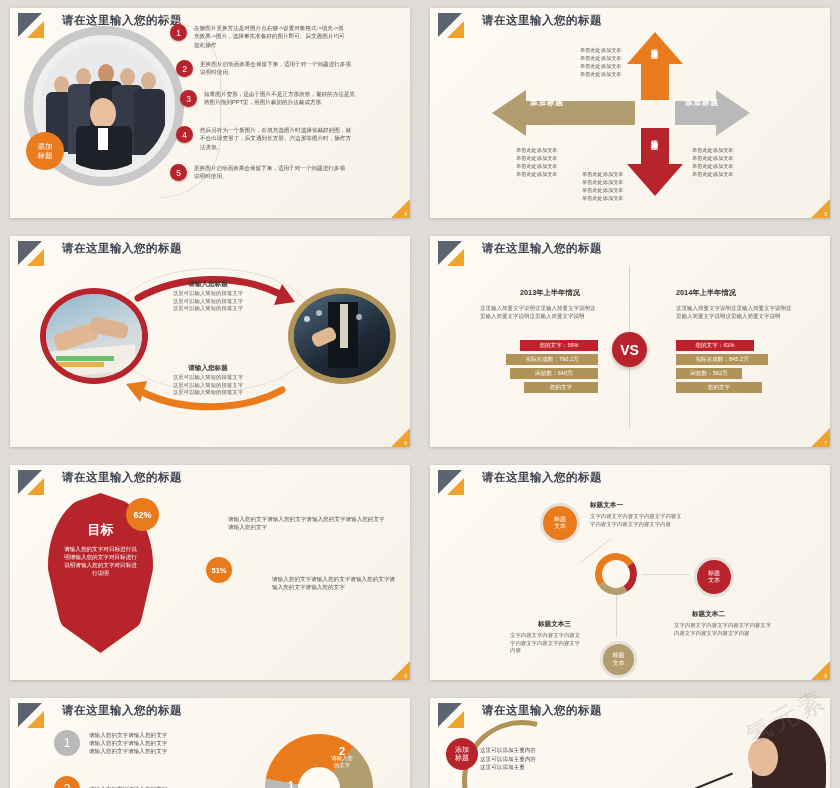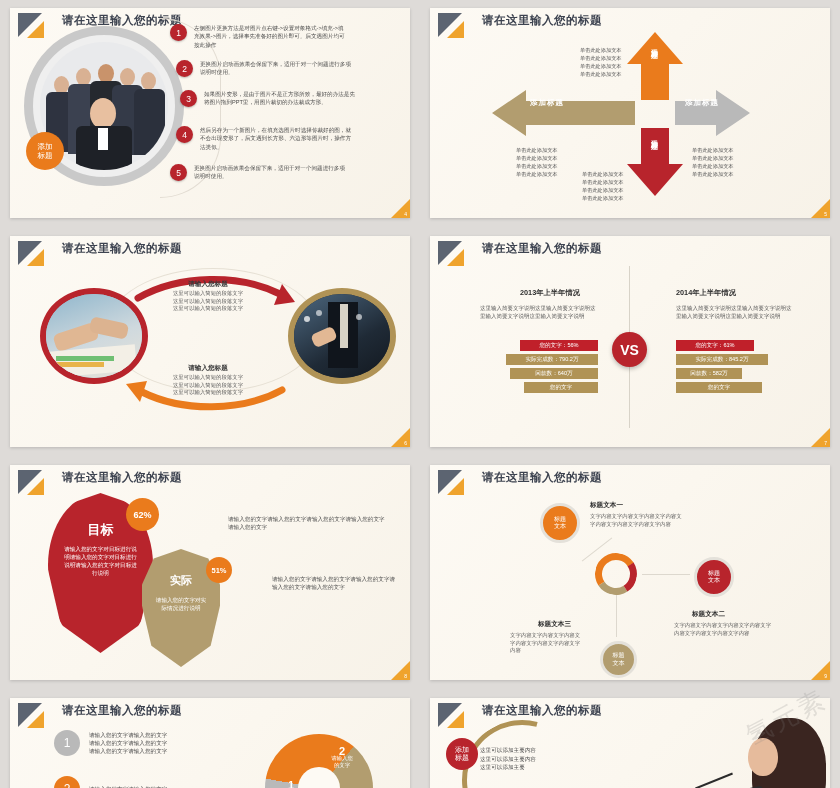--- a/index.html
+++ b/index.html
@@ -373,24 +373,20 @@
           <div class="tri-orange"></div>
       </div>
       <div class="slide-title">请在这里输入您的标题</div>
 
       <div class="drop-big teardrop">
         <div class="drop-label" style="margin-top:28px;">目标</div>
         <div class="drop-text" style="margin:6px 14px 0;">请输入您的文字对目标进行说明请输入您的文字对目标进行说明请输入您的文字对目标进行说明</div>
       </div>
       <div class="pct pct-a">62%</div>
 
-      <div class="drop-small teardrop">
-        <div class="drop-label" style="margin-top:24px;font-size:11px;">实际</div>
-        <div class="drop-text" style="margin:8px 12px 0;">请输入您的文字对实际情况进行说明</div>
-      </div>
       <div class="pct pct-b">51%</div>
 
       <div class="side-text" style="left:218px;top:50px;">请输入您的文字请输入您的文字请输入您的文字请输入您的文字请输入您的文字</div>
       <div class="side-text" style="left:262px;top:110px;width:128px;">请输入您的文字请输入您的文字请输入您的文字请输入您的文字请输入您的文字</div>
 
       <div class="pagecorner"></div>
       <div class="pagenum">8</div>
     </div>
   </div>
 

